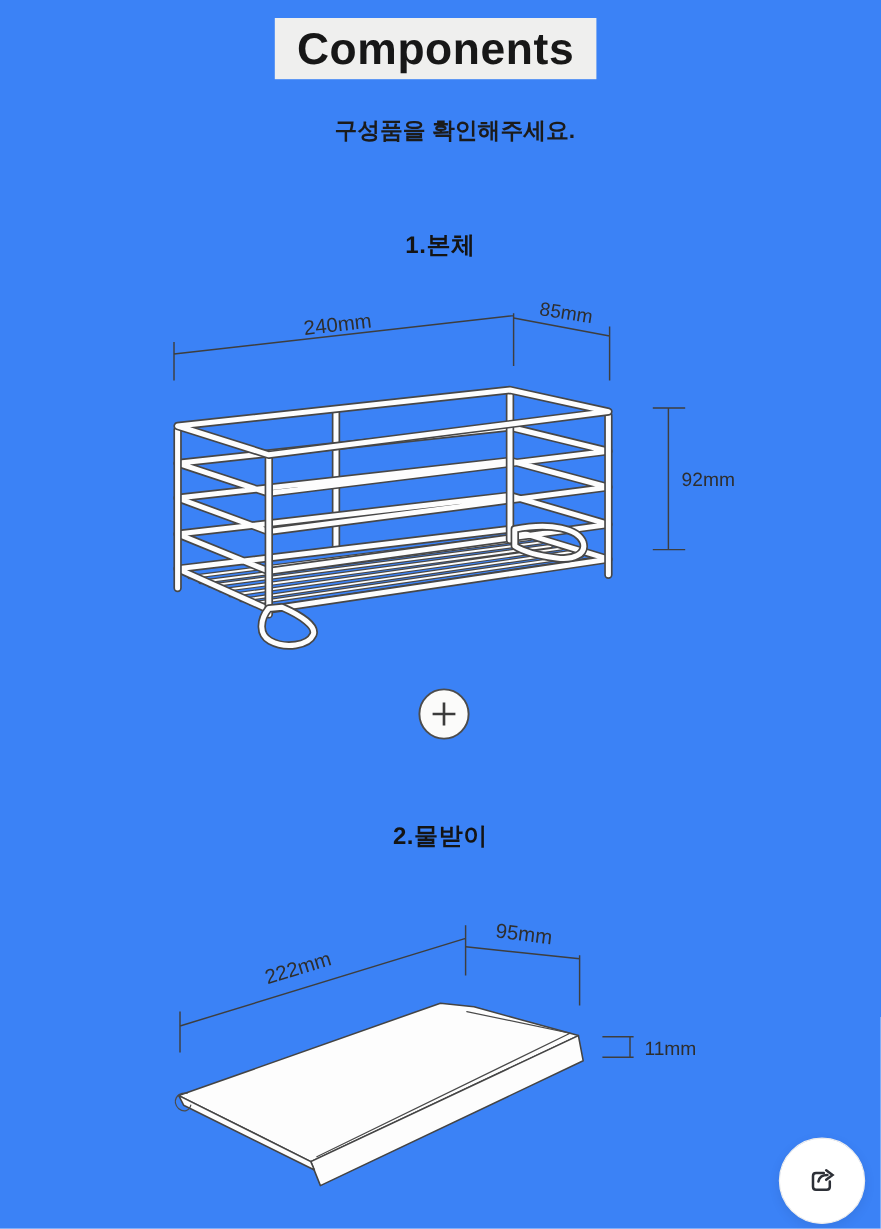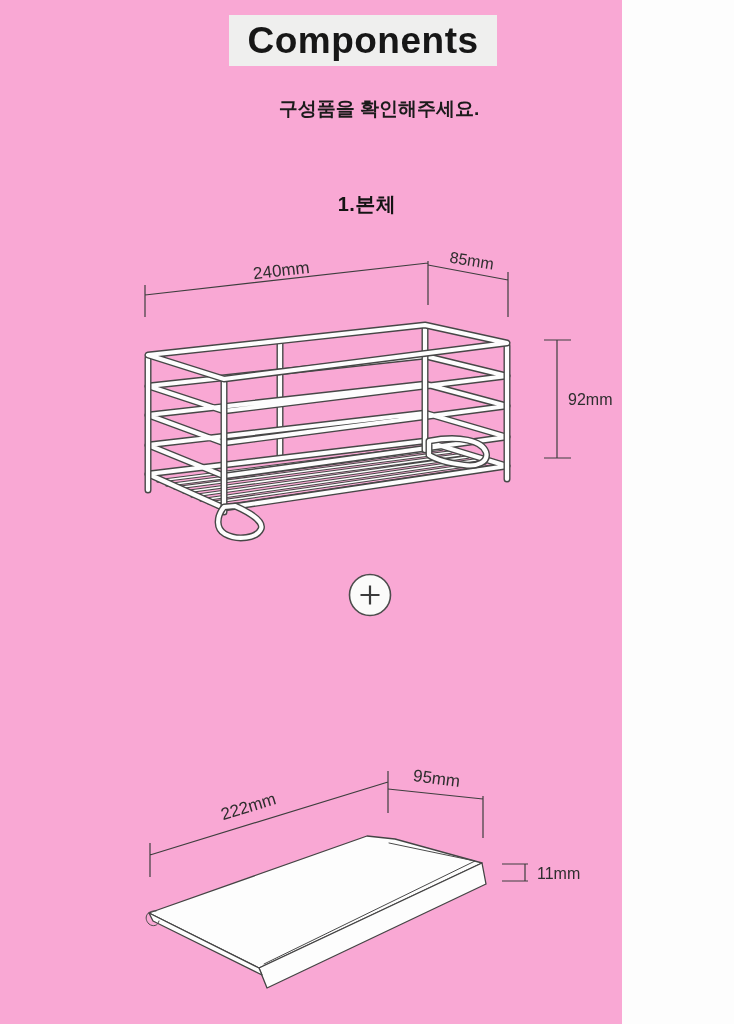--- a/index.html
+++ b/index.html
@@ -1,17 +1,17 @@
 <!DOCTYPE html>
 <html><head>
 <meta charset="utf-8">
 <style>
   html,body { margin:0; padding:0; background:#fdfdfd; }
   .page {
-    position:relative; width:622px; height:1024px; background:#f9a8d4;
+    position:relative; width:734px; height:1024px; background:#3b82f6;
     overflow:hidden; font-family:"Liberation Sans", sans-serif;
   }
   .banner {
     position:absolute; left:229px; top:15px; width:268px; height:51px;
     background:#efefee; display:flex; align-items:center; justify-content:center;
   }
   .banner h1 {
     margin:0; font-size:37px; font-weight:bold; color:#171717; letter-spacing:0.5px;
     font-family:"Liberation Sans", sans-serif;
   }
@@ -106,20 +106,21 @@
     </g>
   </svg>
 
   <div class="plus-wrap">
     <svg width="46" height="46" viewBox="0 0 46 46">
       <circle cx="23" cy="23" r="20.5" fill="#fbfbfa" stroke="#4c4c4c" stroke-width="1.6"></circle>
       <path d="M13.5 23 H32.5 M23 13.5 V32.5" stroke="#3b3b3b" stroke-width="2.2" fill="none"></path>
     </svg>
   </div>
 
+  <h2 class="section-title s2">2.물받이</h2>
 
   <svg class="fig fig2" width="500" height="260" viewBox="0 0 500 260">
 
     <g>
       <path class="solid" d="M19 158 L237 81 L265 84 L352 108 L129 213 Z"></path>
       <path class="solid" d="M352 108 L356 129 L137 233 L129 213 Z"></path>
       <path class="solid" d="M19 158 L129 213 L132 220 L23 166 Z"></path>
       <path class="thin" d="M26 156 C17 155 13 163 19 169 C23 172 28 171 29 166"></path>
       <path class="thin" d="M259 88 L345 106 L134 209"></path>
     </g>

